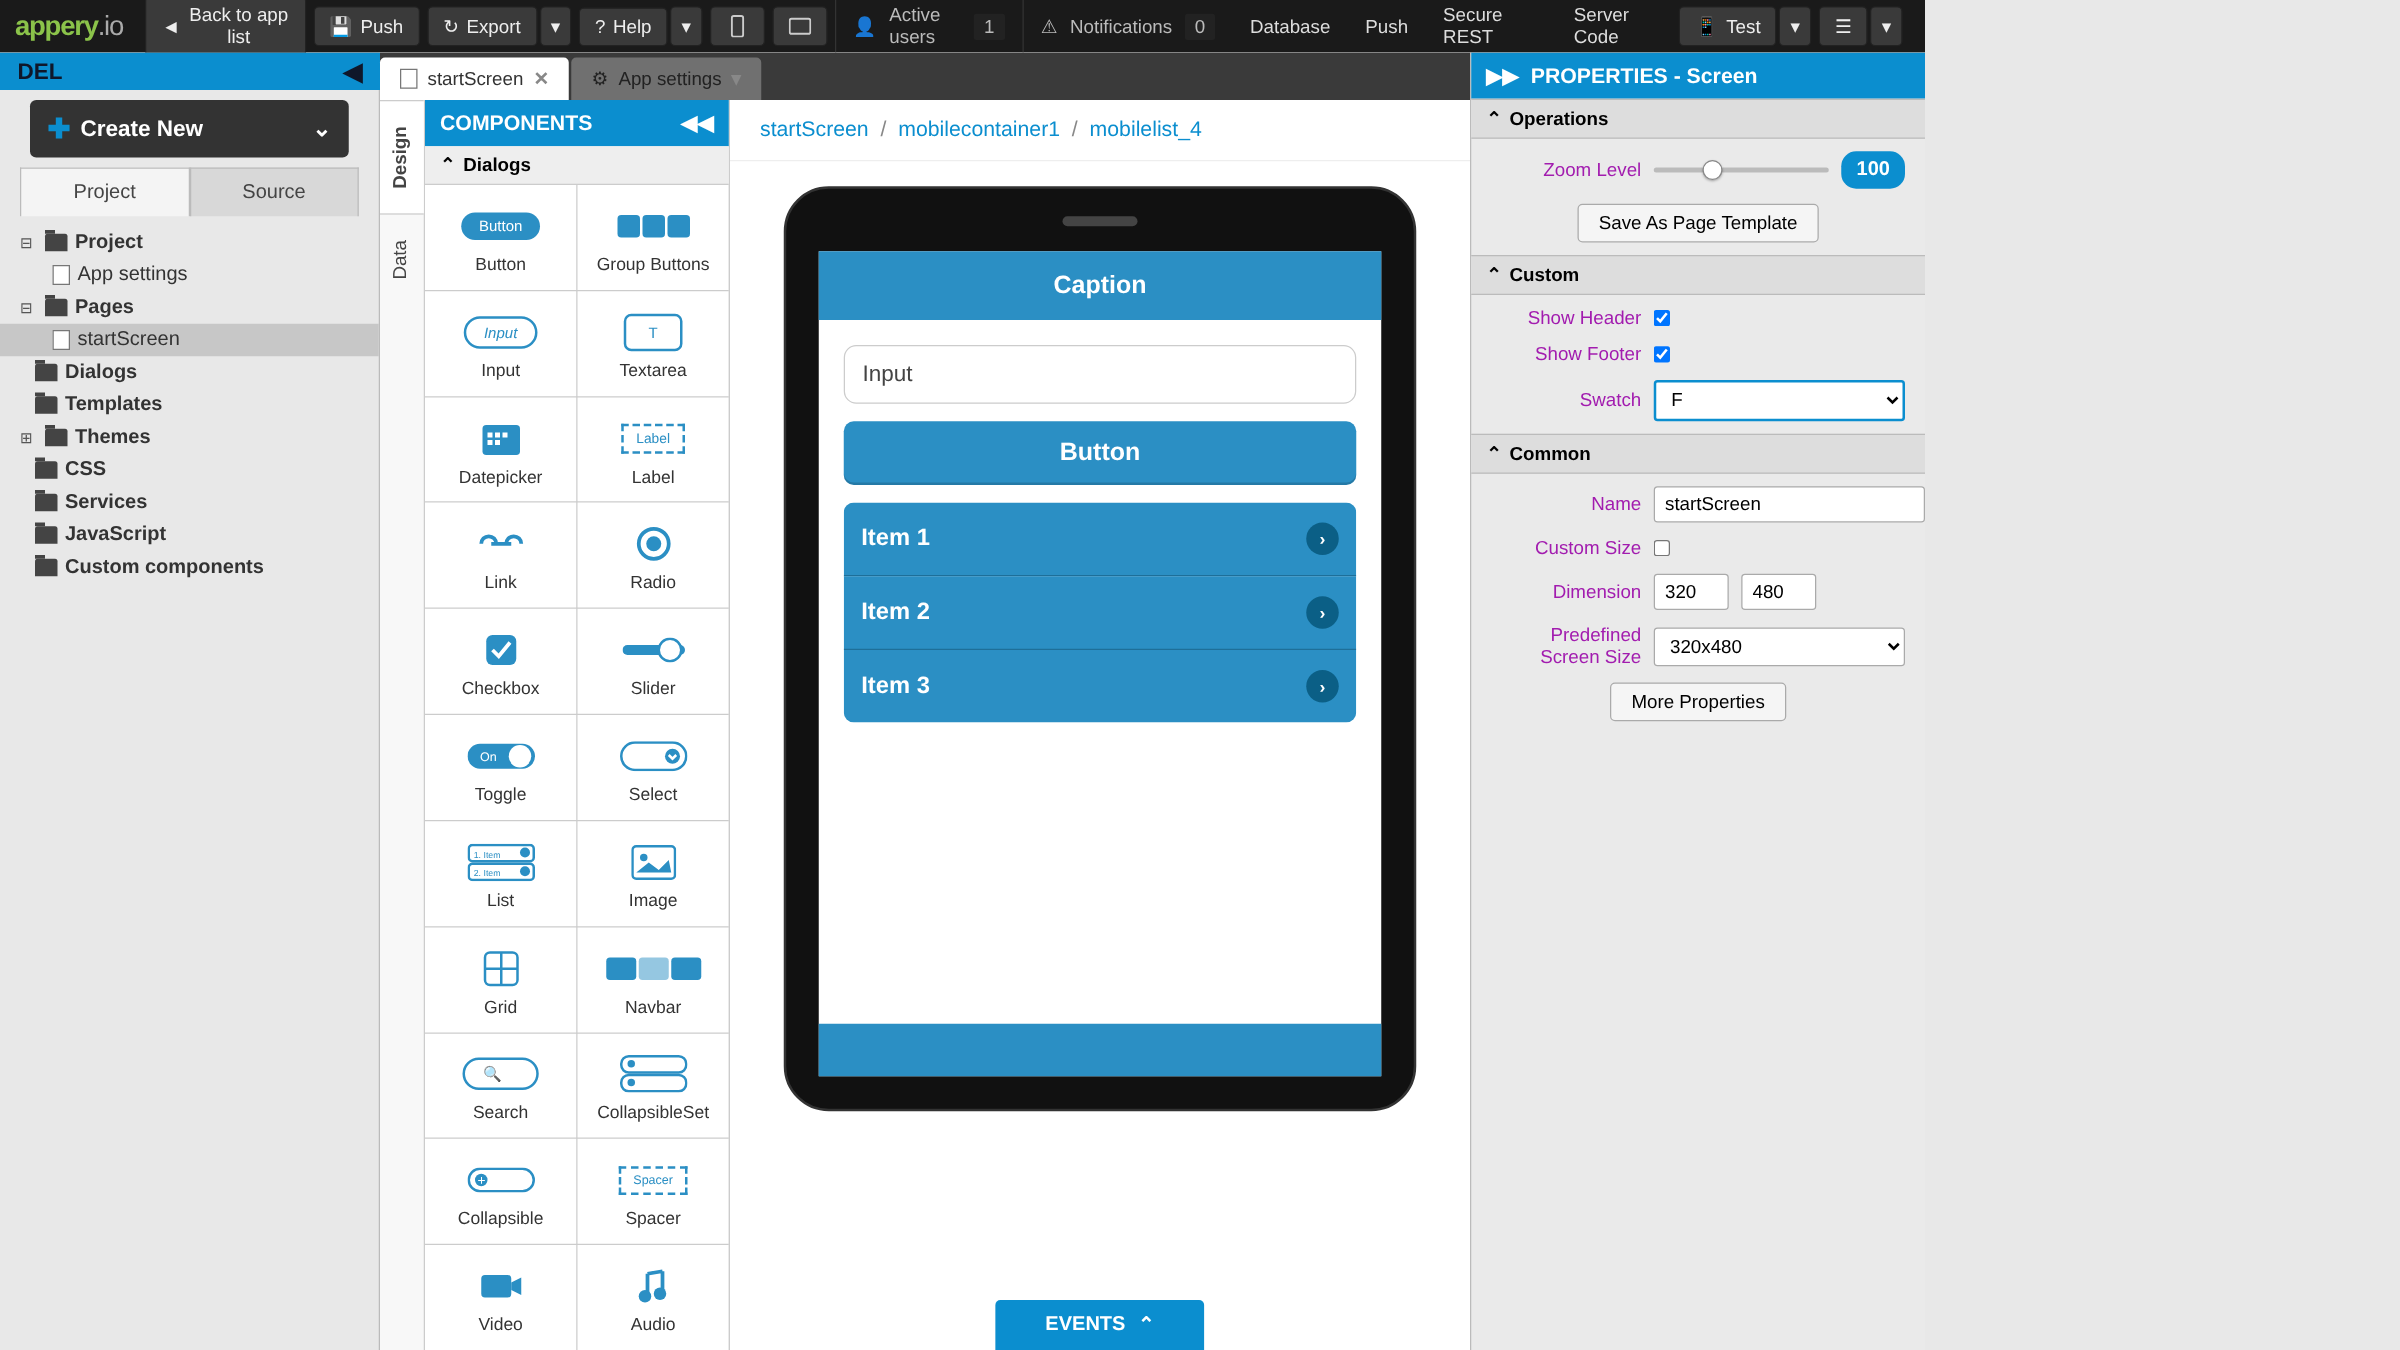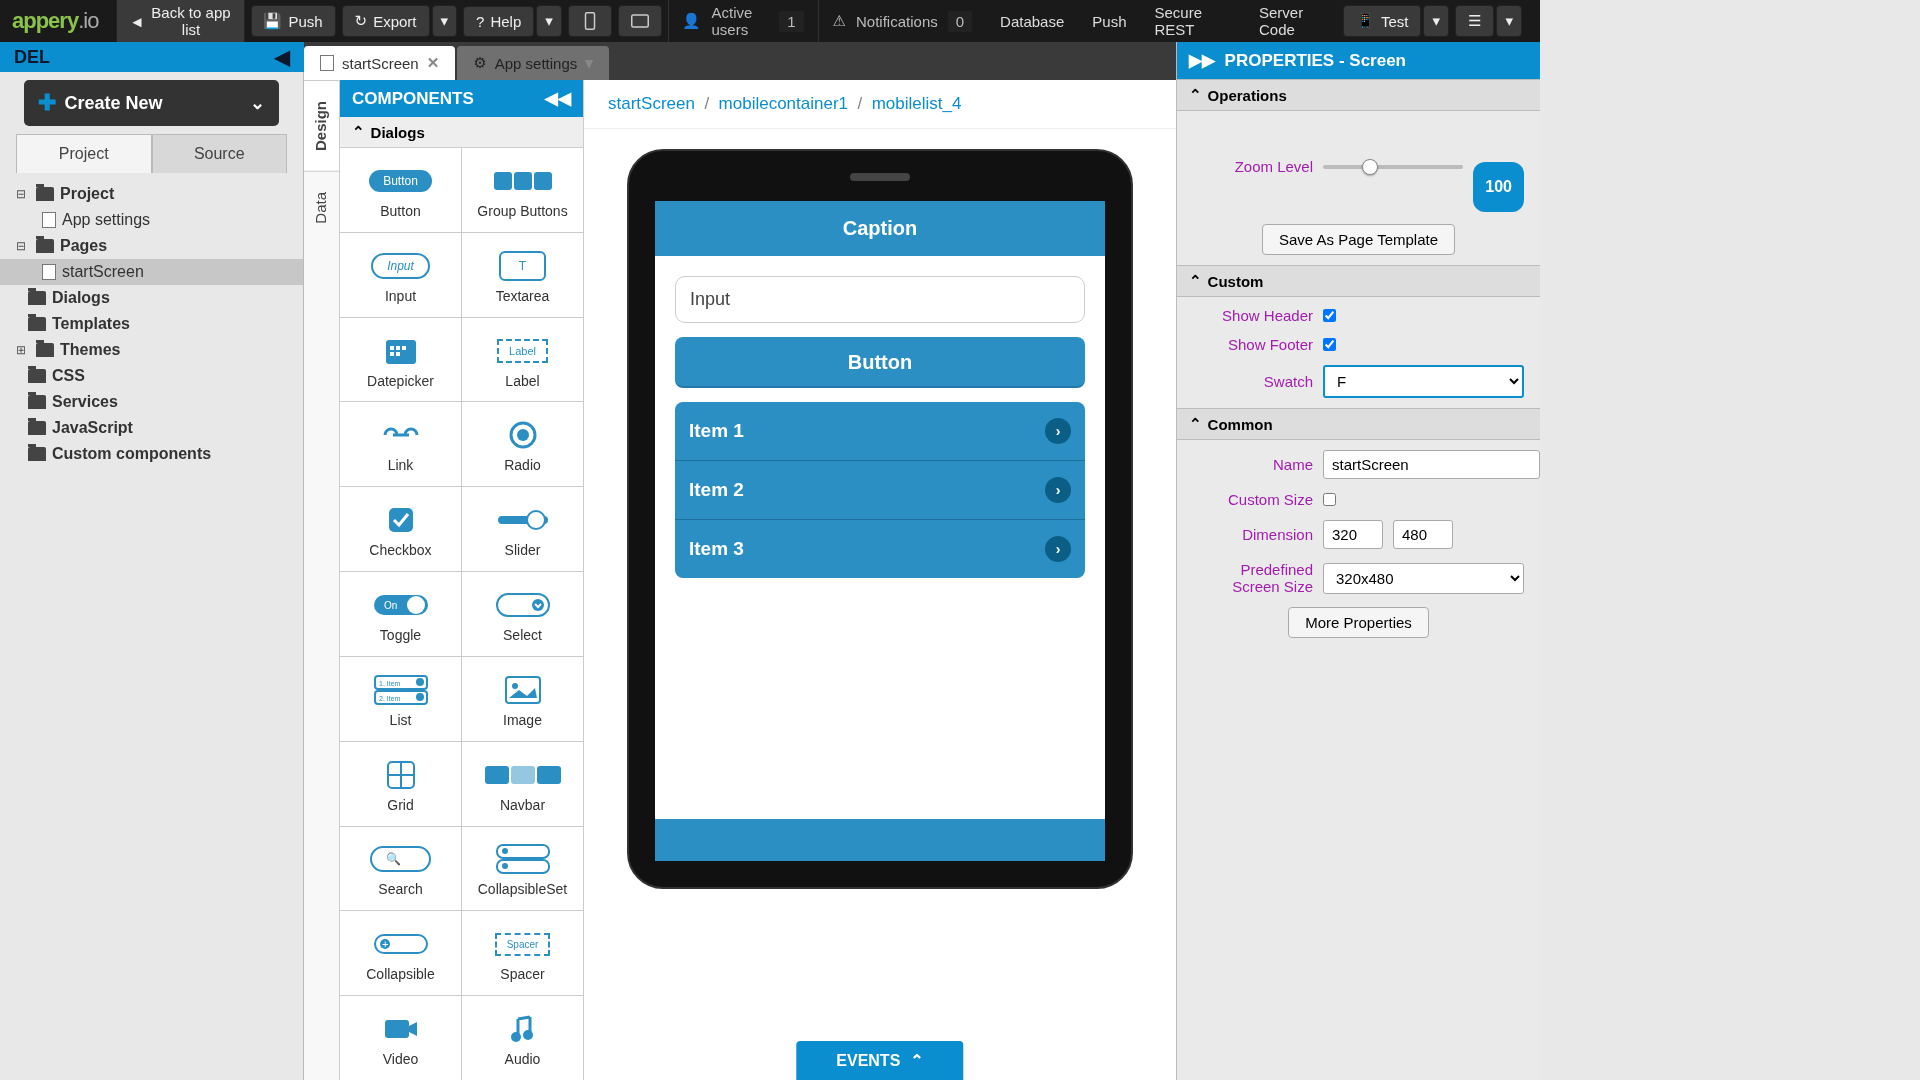--- a/index.html
+++ b/index.html
@@ -91,21 +91,21 @@
 .events-bar { position: absolute; bottom: 0; left: 50%; transform: translateX(-50%); background: #0b8ecf; color: #fff; padding: 10px 40px; font-weight: bold; border-top-left-radius: 4px; border-top-right-radius: 4px; display: flex; align-items: center; gap: 10px; cursor: pointer; }
 
 
 .prop-header { background: #0b8ecf; color: #fff; font-weight: bold; padding: 8px 12px; display: flex; align-items: center; font-size: 17px; }
 .prop-section { background: #ddd; padding: 6px 12px; font-weight: bold; font-size: 15px; border-top: 1px solid #bbb; border-bottom: 1px solid #bbb; display: flex; align-items: center; gap: 6px; }
 .prop-body { padding: 10px 16px; display: flex; flex-direction: column; gap: 12px; }
 .prop-row { display: flex; align-items: center; gap: 10px; }
 .prop-row label { flex: 0 0 120px; text-align: right; font-size: 15px; color: #a21caf; }
 .prop-row input[type=text], .prop-row select { flex: 1; padding: 5px 8px; border: 1px solid #aaa; border-radius: 3px; font-size: 15px; background: #fff; }
 .prop-row input.small { width: 60px; flex: none; }
-.zoom-badge { background: #0b8ecf; color: #fff; border-radius: 12px; padding: 16px 12px; font-weight: bold; margin-top: 41px; }
+.zoom-badge { background: #0b8ecf; color: #fff; border-radius: 12px; padding: 6px 12px; font-weight: bold; }
 .ghostbtn { background: #f5f5f5; border: 1px solid #aaa; border-radius: 4px; padding: 6px 16px; cursor: pointer; font-size: 15px; text-align: center; }
 .slider { flex: 1; height: 4px; background: #bbb; position: relative; border-radius: 2px; }
 .slider .knob { position: absolute; top: -6px; left: 28%; width: 16px; height: 16px; background: #fff; border: 1px solid #888; border-radius: 50%; box-shadow: 0 1px 2px rgba(0,0,0,0.3); }
 select.highlight { border: 2px solid #0b8ecf; }
 
 svg { display: block; }
 </style>
 </head>
 <body>
 

